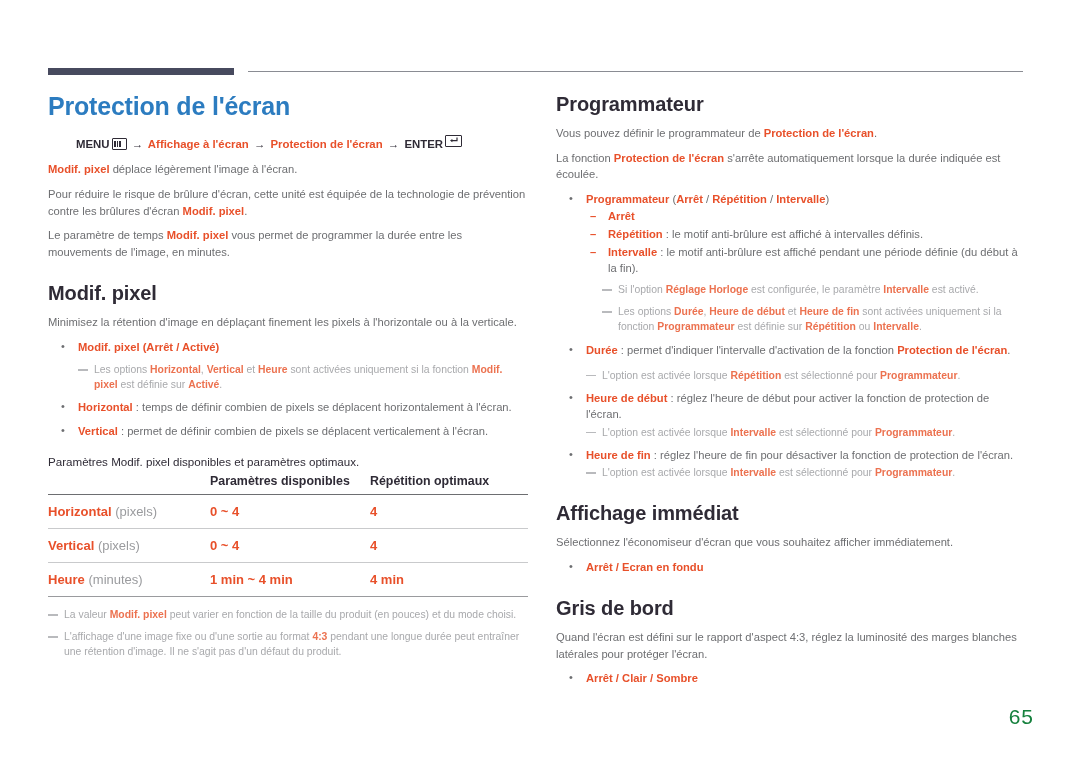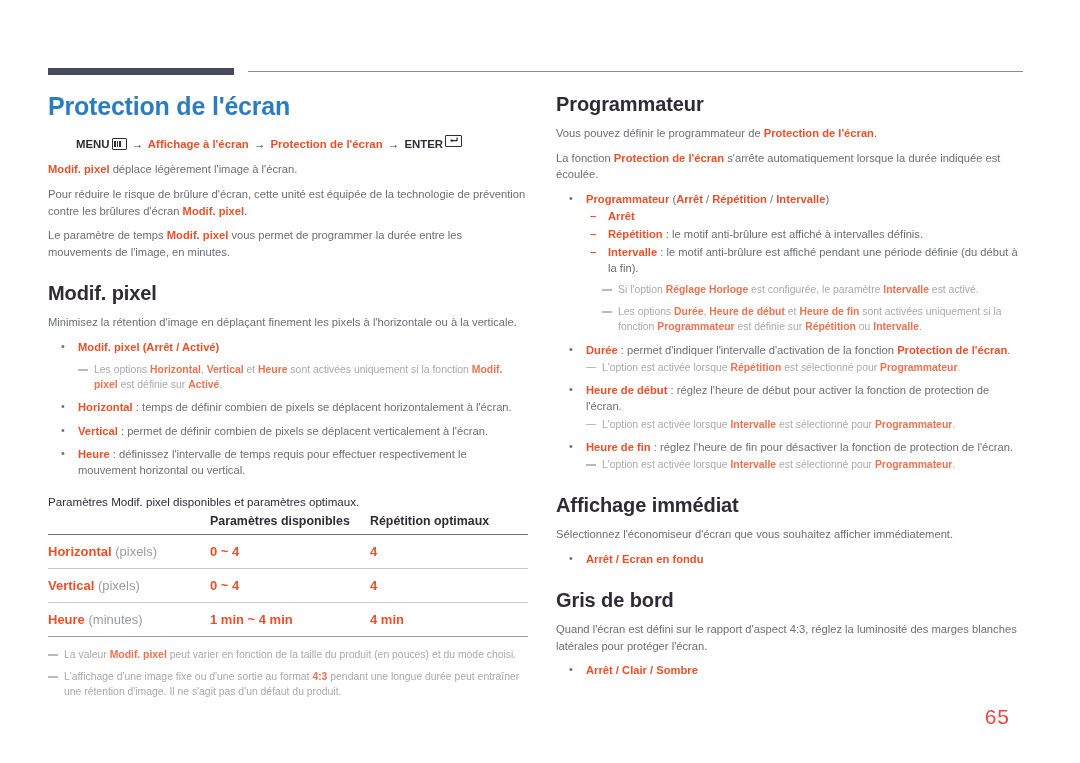--- a/index.html
+++ b/index.html
@@ -238,24 +238,24 @@
     color: #9a9b9e;
     font-weight: normal;
   }
   .c1 { width: 162px; }
   .c2 { width: 160px; }
   .c3 { width: 158px; }
 
   
   .pagenum {
     position: absolute;
-    right: 70px;
+    right: 46px;
     bottom: 34px;
     font-size: 21px;
-    color: #ef4444;
+    color: #15803d;
     letter-spacing: 1px;
   }
 </style>
 </head>
 <body>
 
 <div class="page">
 
   <div class="top-rule">
     <div class="thick"></div>
@@ -305,23 +305,20 @@
     <div class="note ind1">
       <span>Les options </span><strong class="hl">Horizontal</strong><span>, </span><strong class="hl">Vertical</strong><span> et </span><strong class="hl">Heure</strong><span> sont activées uniquement si la fonction </span><strong class="hl">Modif. pixel</strong><span> est définie sur </span><strong class="hl">Activé</strong><span>.</span>
     </div>
 
     <ul class="blist">
       <li>
         <strong class="hl">Horizontal</strong><span> : temps de définir combien de pixels se déplacent horizontalement à l'écran.</span>
       </li>
       <li>
         <strong class="hl">Vertical</strong><span> : permet de définir combien de pixels se déplacent verticalement à l'écran.</span>
-      </li>
-      <li>
-        <strong class="hl">Heure</strong><span> : définissez l'intervalle de temps requis pour effectuer respectivement le mouvement horizontal ou vertical.</span>
       </li>
     </ul>
 
     <div class="tbl-caption">Paramètres Modif. pixel disponibles et paramètres optimaux.</div>
 
     <table class="ptable">
       <thead>
         <tr>
           <th class="c1"></th>
           <th class="c2">Paramètres disponibles</th>
@@ -383,21 +380,21 @@
 
     <div class="note ind2" style="margin-top:5px;">
       <span>Si l'option </span><strong class="hl">Réglage Horloge</strong><span> est configurée, le paramètre </span><strong class="hl">Intervalle</strong><span> est activé.</span>
     </div>
 
     <div class="note ind2">
       <span>Les options </span><strong class="hl">Durée</strong><span>, </span><strong class="hl">Heure de début</strong><span> et </span><strong class="hl">Heure de fin</strong><span> sont activées uniquement si la fonction </span><strong class="hl">Programmateur</strong><span> est définie sur </span><strong class="hl">Répétition</strong><span> ou </span><strong class="hl">Intervalle</strong><span>.</span>
     </div>
 
     <ul class="blist">
-      <li style="margin-bottom:2px;">
+      <li style="margin-bottom:10px;">
         <strong class="hl">Durée</strong><span> : permet d'indiquer l'intervalle d'activation de la fonction </span><strong class="hl">Protection de l'écran</strong><span>.</span>
       </li>
     </ul>
 
     <div class="note ind3">
       <span>L'option est activée lorsque </span><strong class="hl">Répétition</strong><span> est sélectionné pour </span><strong class="hl">Programmateur</strong><span>.</span>
     </div>
 
     <ul class="blist">
       <li style="margin-bottom:2px;">

